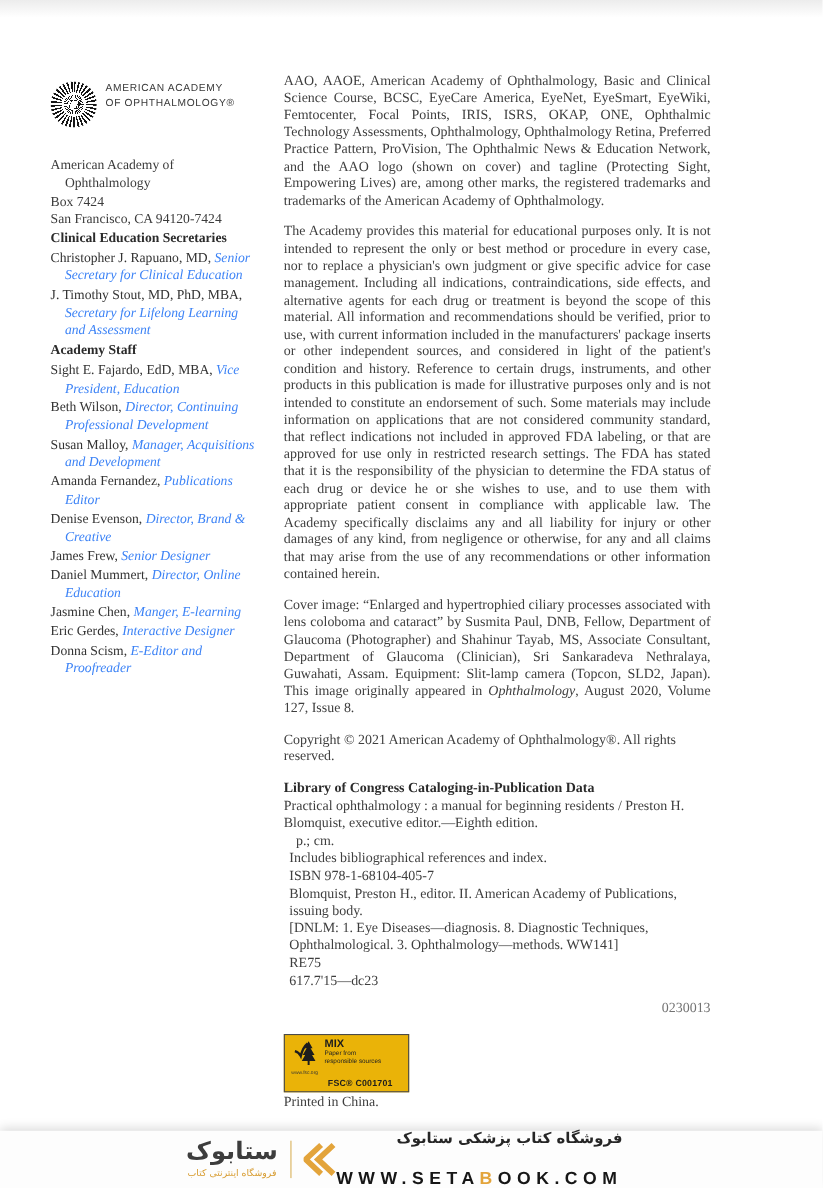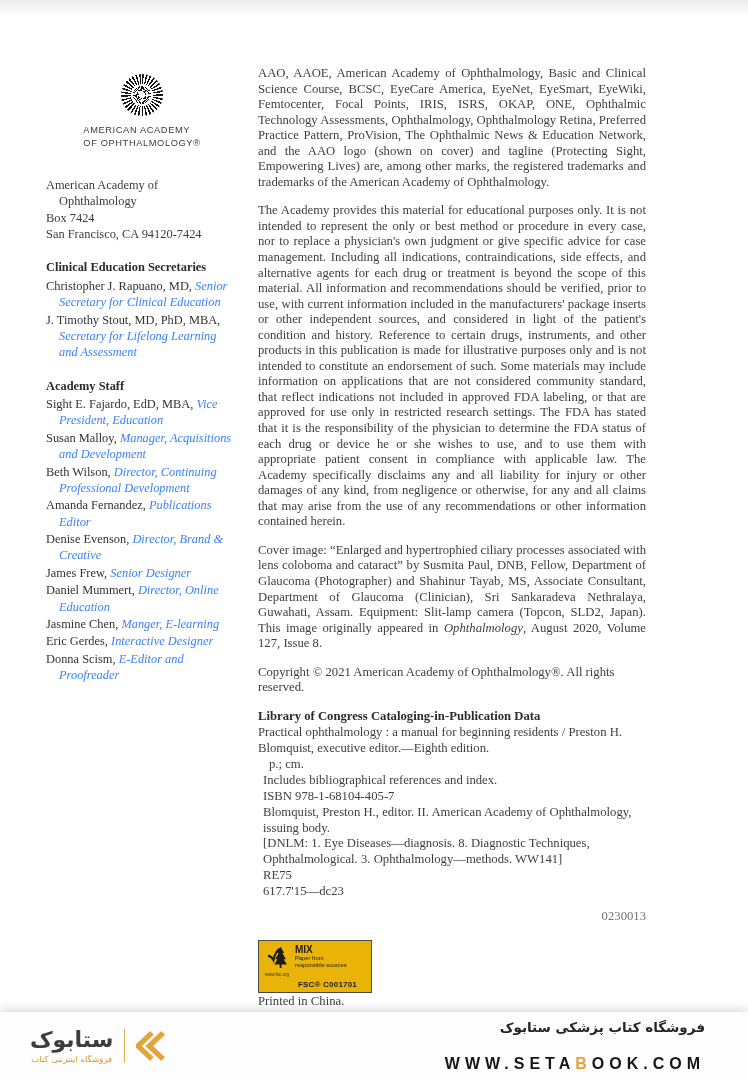--- a/index.html
+++ b/index.html
@@ -27,38 +27,38 @@
   }
 
   
   .left-col {
     width: 192px; flex: 0 0 192px;
     padding-top: 74px;
     font-size: 12.4px;
     line-height: 1.32;
     color: #3c3c3c;
   }
-  .aao-logo { display: flex; align-items: center; gap: 8px; flex-direction: column; }
+  .aao-logo { display: flex; gap: 8px; }
   .starburst {
     width: 42px; height: 42px; flex: 0 0 42px;
     border-radius: 50%;
     background:
       radial-gradient(circle at 50% 50%, #ffffff 0 3px, rgba(255,255,255,0) 3px 9px, #ffffff 9px 11px, rgba(255,255,255,0) 11px),
       repeating-conic-gradient(#161616 0deg 5deg, #ffffff 5deg 11deg);
   }
   .logo-text {
     font-family: "Liberation Sans", sans-serif;
     font-size: 9.3px; letter-spacing: 0.6px;
     color: #3a3a3a; line-height: 1.45; font-weight: 500;
   }
   .address { margin-top: 26px; }
   .hang { padding-left: 13px; text-indent: -13px; }
   .left-heading {
     font-weight: bold; color: #2b2b2b;
-    font-size: 12.4px; margin-top: 17px; margin-bottom: 2px;
+    font-size: 12.4px; margin-bottom: 2px;
   }
   .entry { padding-left: 13px; text-indent: -13px; margin-bottom: 1px; }
   .entry .name { color: #333333; }
   .entry .role { font-style: italic; color: #3b82f6; }
 
   
   .right-col {
     width: 388px; flex: 0 0 388px;
     padding-top: 66px;
     font-size: 12.7px;
@@ -101,24 +101,24 @@
   .printers-key {
     margin-top: 34px;
     display: flex; gap: 38px;
     font-size: 12.3px; color: #474747;
     word-spacing: 4px;
   }
 
   
   .banner {
     position: absolute; left: 0; right: 0; bottom: 0;
-    height: 68px;
+    height: 52px;
     background: #fdfdfd;
     box-shadow: 0 -3px 9px rgba(0,0,0,0.14);
-    display: flex; align-items: center; justify-content: space-between;
+    display: flex; align-items: center; justify-content: center;
     padding: 0 43px 0 30px;
   }
   .brand-group { display: flex; align-items: center; gap: 11px; }
   .brand-words { text-align: center; }
   .brand-title {
     direction: rtl;
     font-family: "DejaVu Sans", sans-serif;
     font-size: 22px; font-weight: bold; color: #3d3d3d; line-height: 1.05;
   }
   .brand-sub {
@@ -170,26 +170,26 @@
         <span class="name">J. Timothy Stout, MD, PhD, MBA,</span>
         <span class="role">Secretary for Lifelong Learning and Assessment</span>
       </div>
 
       <div class="left-heading">Academy Staff</div>
       <div class="entry">
         <span class="name">Sight E. Fajardo, EdD, MBA,</span>
         <span class="role">Vice President, Education</span>
       </div>
       <div class="entry">
+        <span class="name">Beth Wilson,</span>
+        <span class="role">Director, Continuing Professional Development</span>
+      </div>
+      <div class="entry">
         <span class="name">Susan Malloy,</span>
         <span class="role">Manager, Acquisitions and Development</span>
-      </div>
-      <div class="entry">
-        <span class="name">Beth Wilson,</span>
-        <span class="role">Director, Continuing Professional Development</span>
       </div>
       <div class="entry">
         <span class="name">Amanda Fernandez,</span>
         <span class="role">Publications Editor</span>
       </div>
       <div class="entry">
         <span class="name">Denise Evenson,</span>
         <span class="role">Director, Brand &amp; Creative</span>
       </div>
       <div class="entry">
@@ -222,21 +222,21 @@
       <p class="just"><span>Cover image: “Enlarged and hypertrophied ciliary processes associated with lens coloboma and cataract” by Susmita Paul, DNB, Fellow, Department of Glaucoma (Photographer) and Shahinur Tayab, MS, Associate Consultant, Department of Glaucoma (Clinician), Sri Sankaradeva Nethralaya, Guwahati, Assam. Equipment: Slit-lamp camera (Topcon, SLD2, Japan). This image originally appeared in </span><i>Ophthalmology</i><span>, August 2020, Volume 127, Issue 8.</span></p>
 
       <p>Copyright © 2021 American Academy of Ophthalmology®. All rights reserved.</p>
 
       <div class="loc">
         <div class="loc-heading">Library of Congress Cataloging-in-Publication Data</div>
         <div class="loc-line">Practical ophthalmology : a manual for beginning residents / Preston H. Blomquist, executive editor.—Eighth edition.</div>
         <div class="loc-line ind-md">p.; cm.</div>
         <div class="loc-line ind-sm">Includes bibliographical references and index.</div>
         <div class="loc-line ind-sm">ISBN 978-1-68104-405-7</div>
-        <div class="loc-line ind-sm">Blomquist, Preston H., editor. II. American Academy of Ophthalmology, issuing body.</div>
+        <div class="loc-line ind-sm">Blomquist, Preston H., editor. II. American Academy of Publications, issuing body.</div>
         <div class="loc-line ind-sm">[DNLM: 1. Eye Diseases—diagnosis. 8. Diagnostic Techniques, Ophthalmological. 3. Ophthalmology—methods. WW141]</div>
         <div class="loc-line ind-sm">RE75</div>
         <div class="loc-line ind-sm">617.7'15—dc23</div>
       </div>
 
       <div class="code">0230013</div>
 
       <div class="fsc-box">
         <div class="fsc-tree-cell">
           <svg width="22" height="25" viewBox="0 0 24 28">

